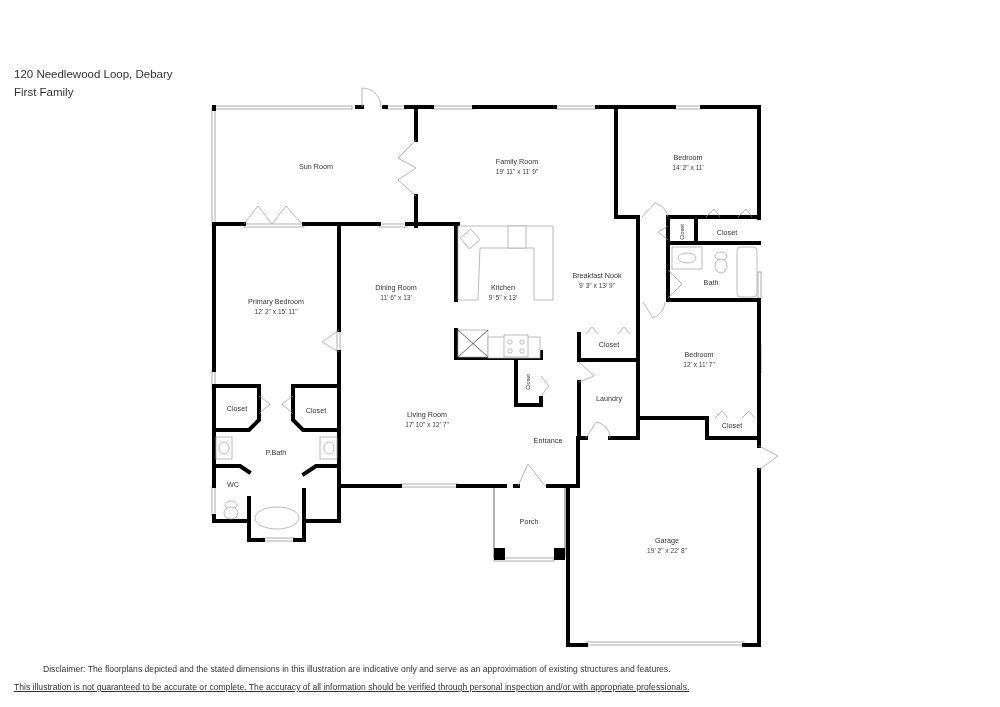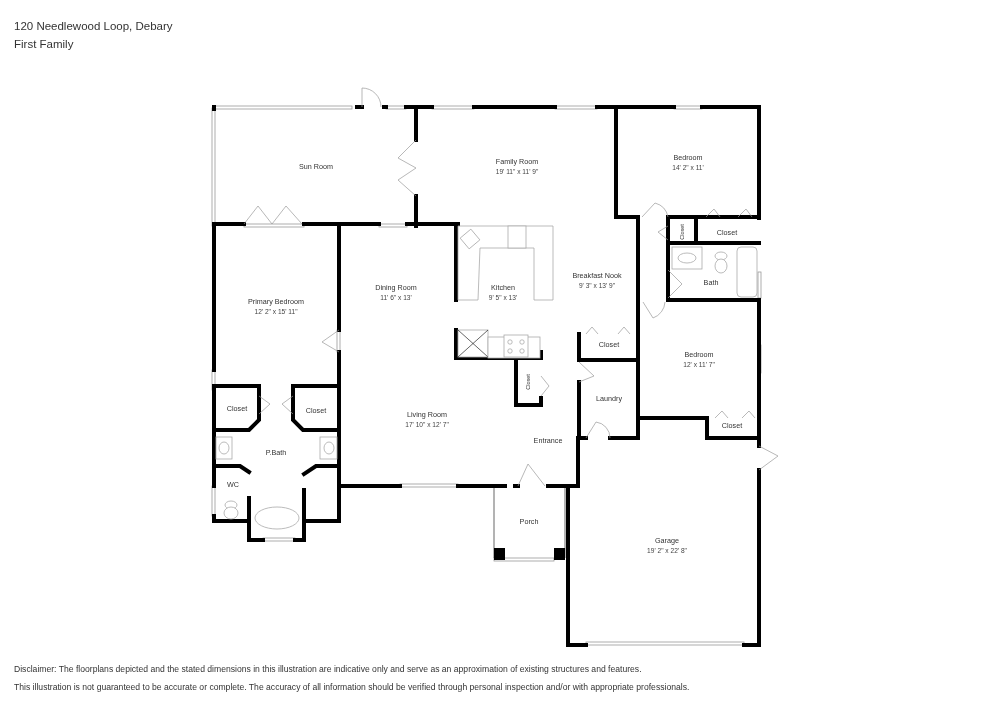--- a/index.html
+++ b/index.html
@@ -1,23 +1,23 @@
 <!DOCTYPE html>
 <html><head>
 <meta charset="utf-8">
 <style>
   html, body { margin: 0; padding: 0; background: #ffffff; }
   body { width: 1000px; height: 707px; position: relative; overflow: hidden;
          font-family: "Liberation Sans", sans-serif; color: #333; }
-  .hdr { position: absolute; left: 14px; font-size: 11.5px; color: #333; }
+  .hdr { position: absolute; left: 14px; font-size: 11.5px; color: #333; margin-top: 48px; }
   .hdr.title { top: 20px; }
   .hdr.sub { top: 38px; }
   .disc { position: absolute; left: 14px; font-size: 8.6px; color: #333; }
-  .disc.d1 { top: 664px; }
-  .disc.d2 { top: 682px; }
+  .disc.d1 { top: 664px; margin-left: 29px; }
+  .disc.d2 { top: 682px; text-decoration: underline; }
   svg { position: absolute; left: 0; top: 0; }
   .wall { stroke: #000; stroke-width: 4; fill: none; stroke-linecap: square; }
   .thin { stroke: #000; stroke-width: 0.6; fill: none; }
   .win { stroke: #999; stroke-width: 0.8; fill: #fff; }
   .fix { stroke: #aaa; stroke-width: 0.8; fill: #fff; }
   .door { stroke: #999; stroke-width: 0.7; fill: none; }
   .rlabel { font-size: 7.2px; fill: #333; text-anchor: middle; }
   .rdim { font-size: 6.6px; fill: #444; text-anchor: middle; }
 </style>
 </head>

